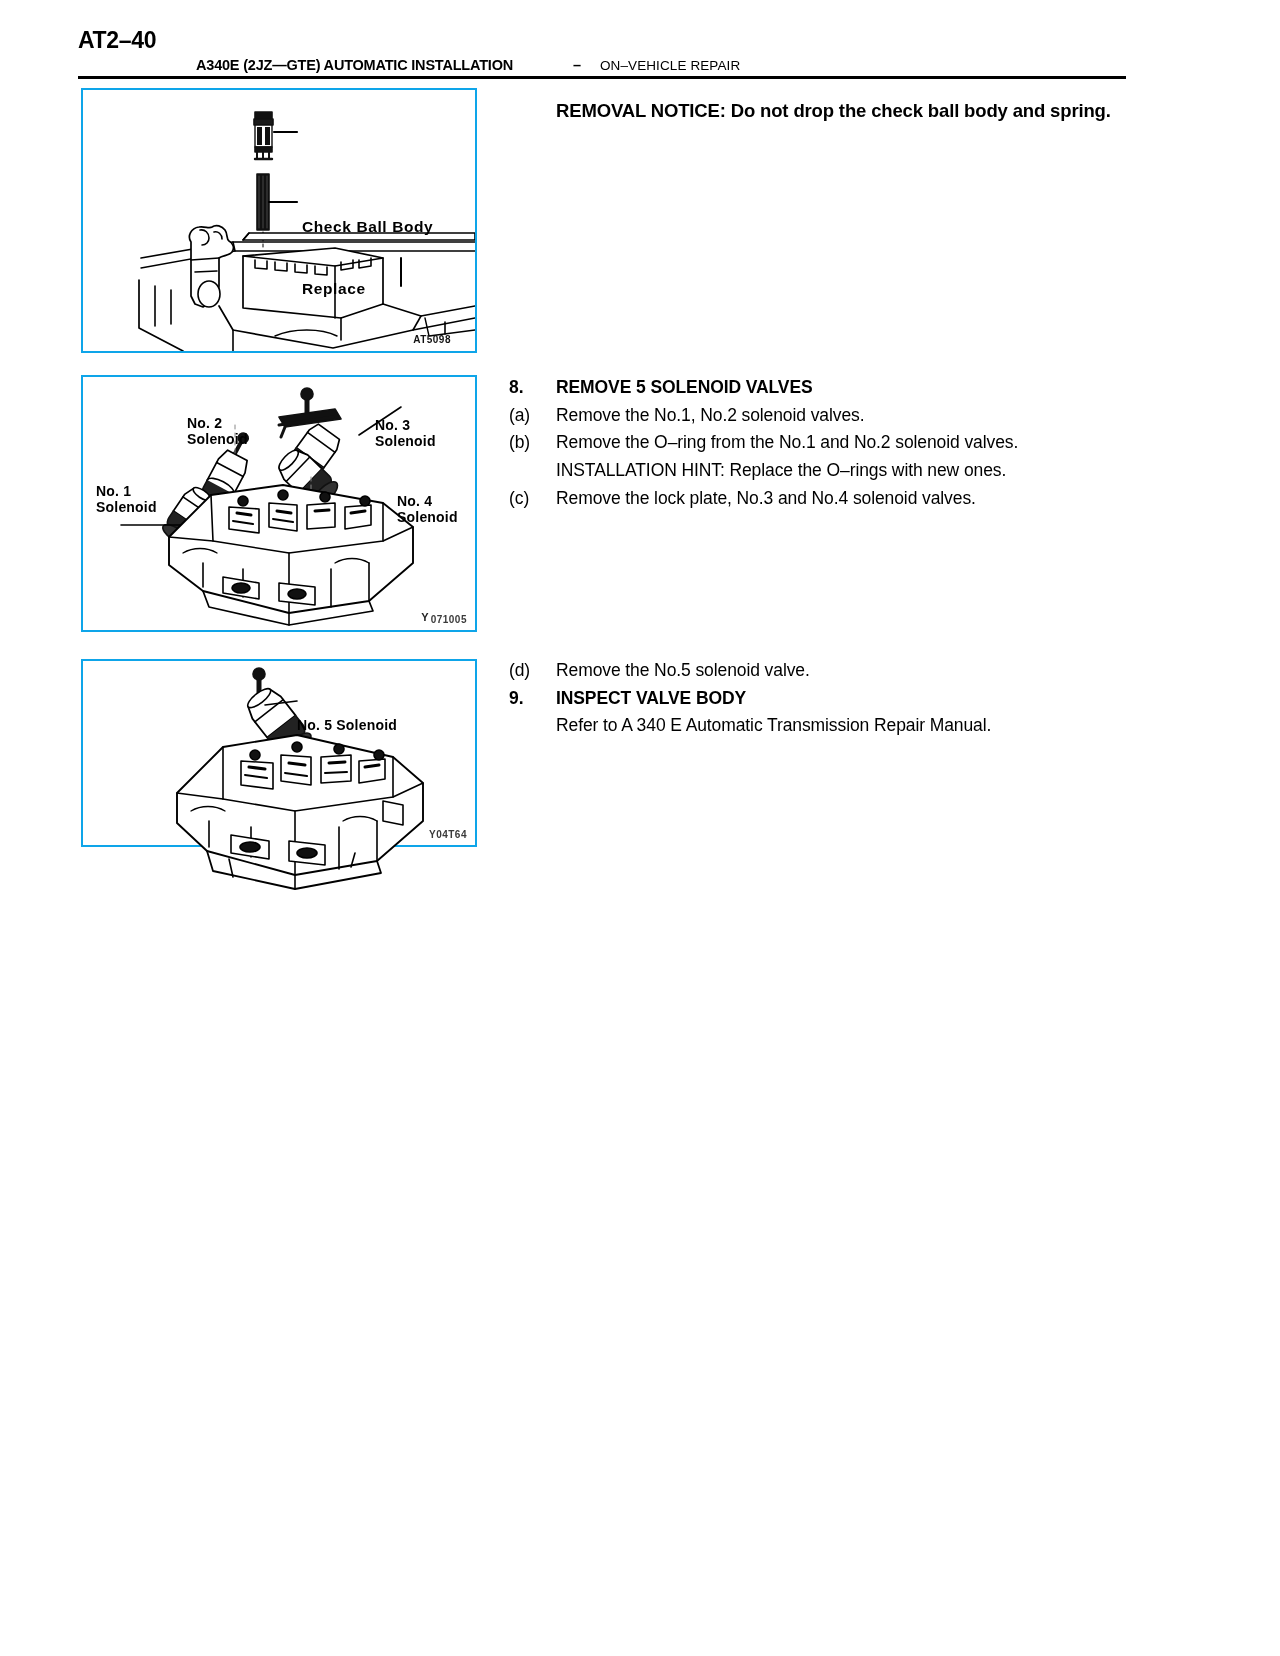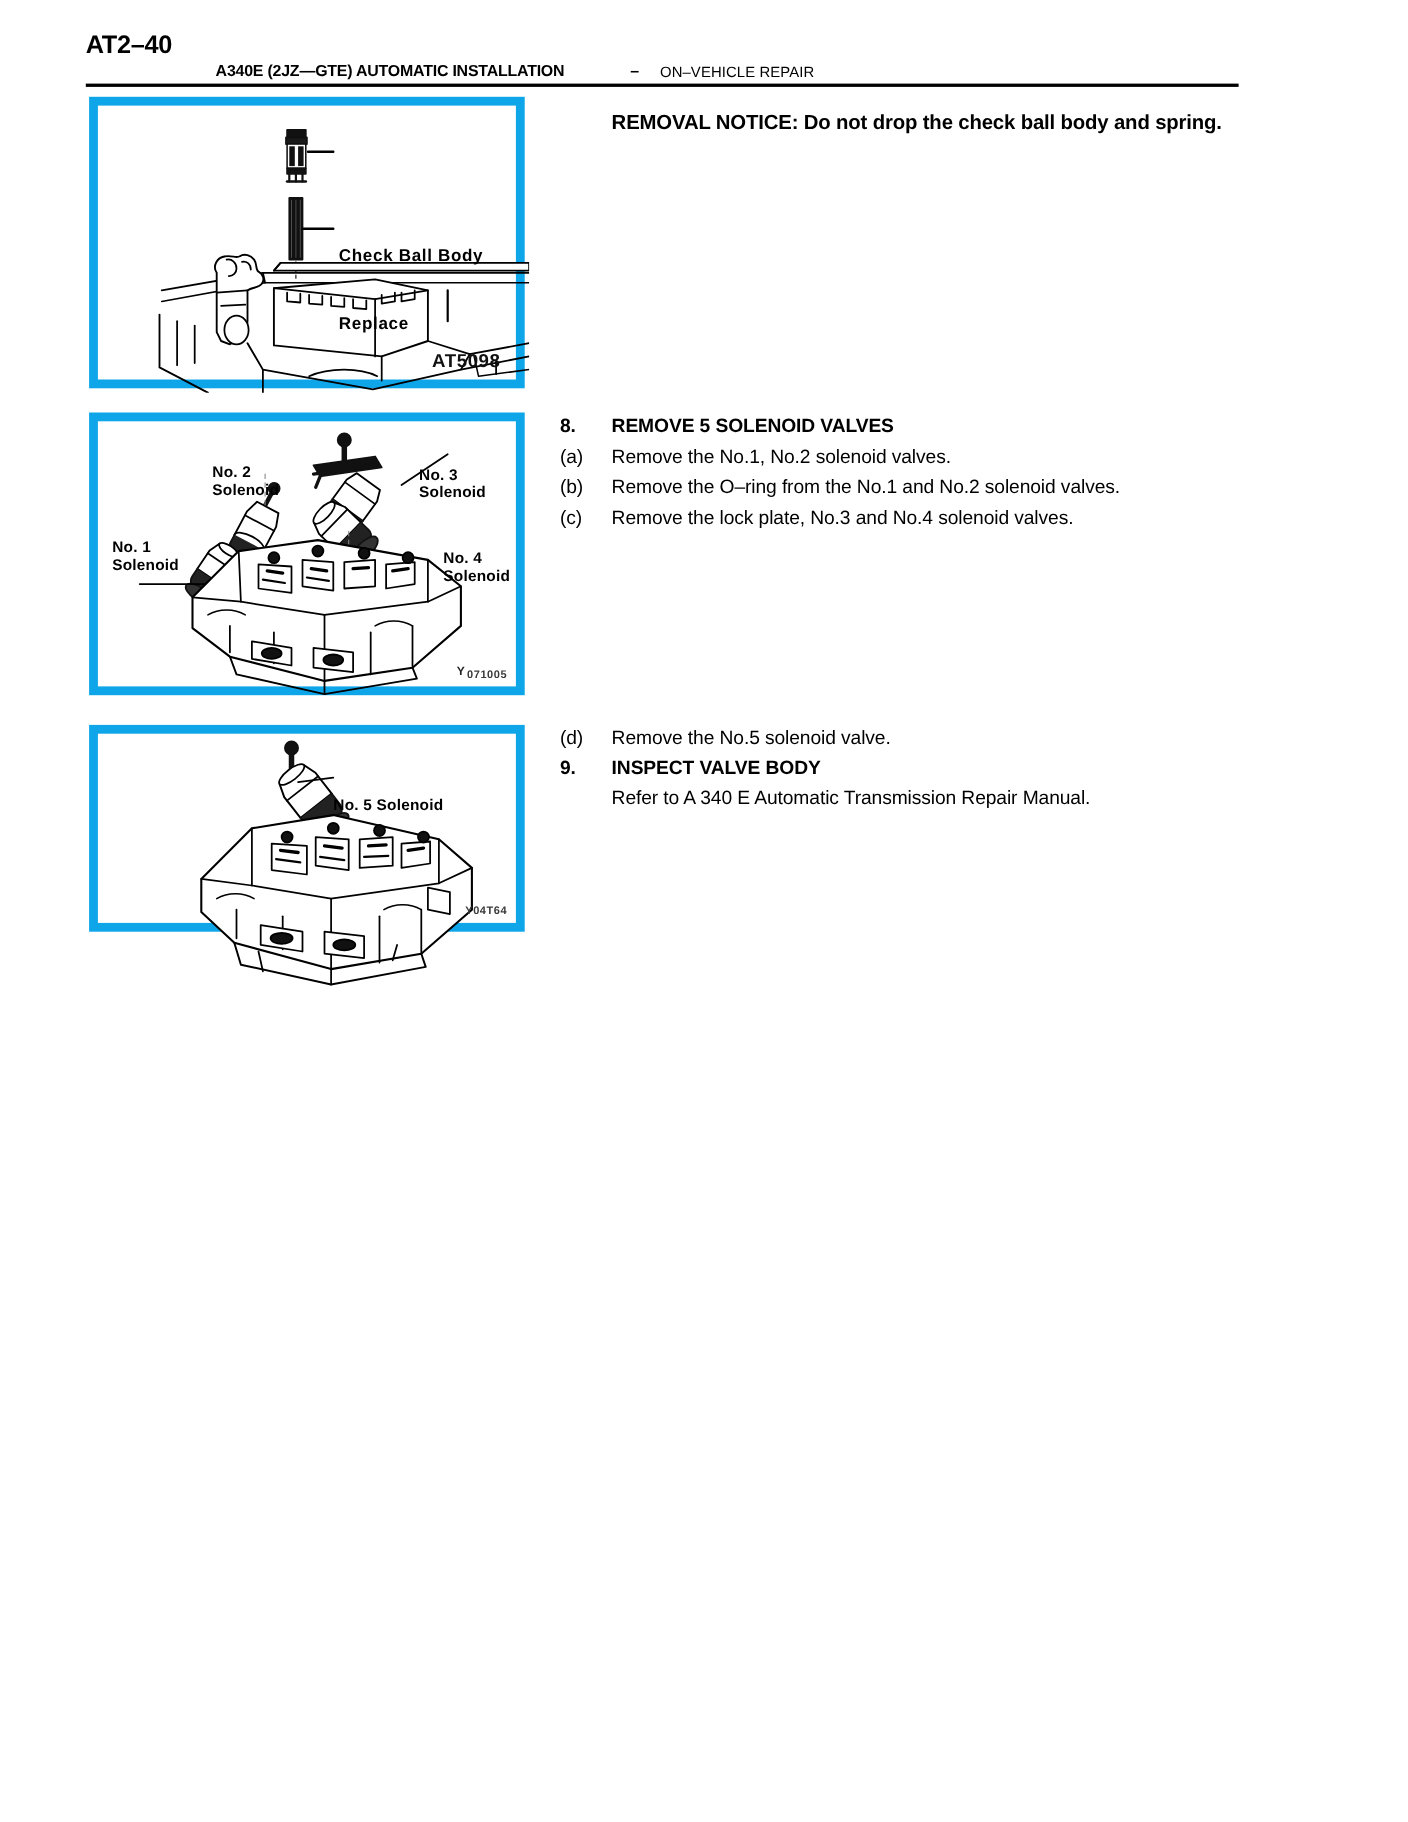--- a/index.html
+++ b/index.html
@@ -62,38 +62,38 @@
     left: 78px;
     top: 76px;
     width: 1048px;
     height: 3px;
     background: #000;
   }
 
   
   .figure-box {
     position: absolute;
-    border: 8px solid #0ea5e9;
+    border: 2px solid #0ea5e9;
     background: #ffffff;
     box-sizing: border-box;
   }
   .figure-box svg { display: block; }
 
   .fig1 { left: 81px;  top: 88px;  width: 396px; height: 265px; }
   .fig2 { left: 81px;  top: 375px; width: 396px; height: 257px; }
   .fig3 { left: 81px;  top: 659px; width: 396px; height: 188px; }
 
   .fig-code {
     position: absolute;
     font-family: "Liberation Sans", sans-serif;
     font-weight: bold;
     color: #111;
     letter-spacing: 0.5px;
   }
-  .fig1-code { right: 14px; bottom: 6px; font-size: 17px; margin-top: 12px; }
+  .fig1-code { right: 24px; bottom: 6px; font-size: 10px; margin-top: 12px; }
   .fig2-code { right: 8px;  bottom: 5px; font-size: 10px; color: #3a3a3a; }
   .fig2-code-y { right: 46px; bottom: 7px; font-size: 11px; color: #222; }
   .fig3-code { right: 8px;  bottom: 5px; font-size: 10px; color: #3a3a3a; }
 
   
   .fig-label {
     position: absolute;
     font-family: "Liberation Sans", sans-serif;
     color: #000;
     white-space: pre;
@@ -415,20 +415,21 @@
 
   <div class="step-row">
     <span class="step-marker">(a)</span>
     <span class="step-text">Remove the No.1, No.2 solenoid valves.</span>
   </div>
 
   <div class="step-row">
     <span class="step-marker">(b)</span>
     <span class="step-text">Remove the O–ring from the No.1 and No.2 solenoid valves.</span>
   </div>
+  <div class="step-cont">INSTALLATION HINT: Replace the O–rings with new ones.</div>
 
   <div class="step-row">
     <span class="step-marker">(c)</span>
     <span class="step-text">Remove the lock plate, No.3 and No.4 solenoid valves.</span>
   </div>
 </div>
 
 <div class="steps2">
 
   <div class="step-row">

